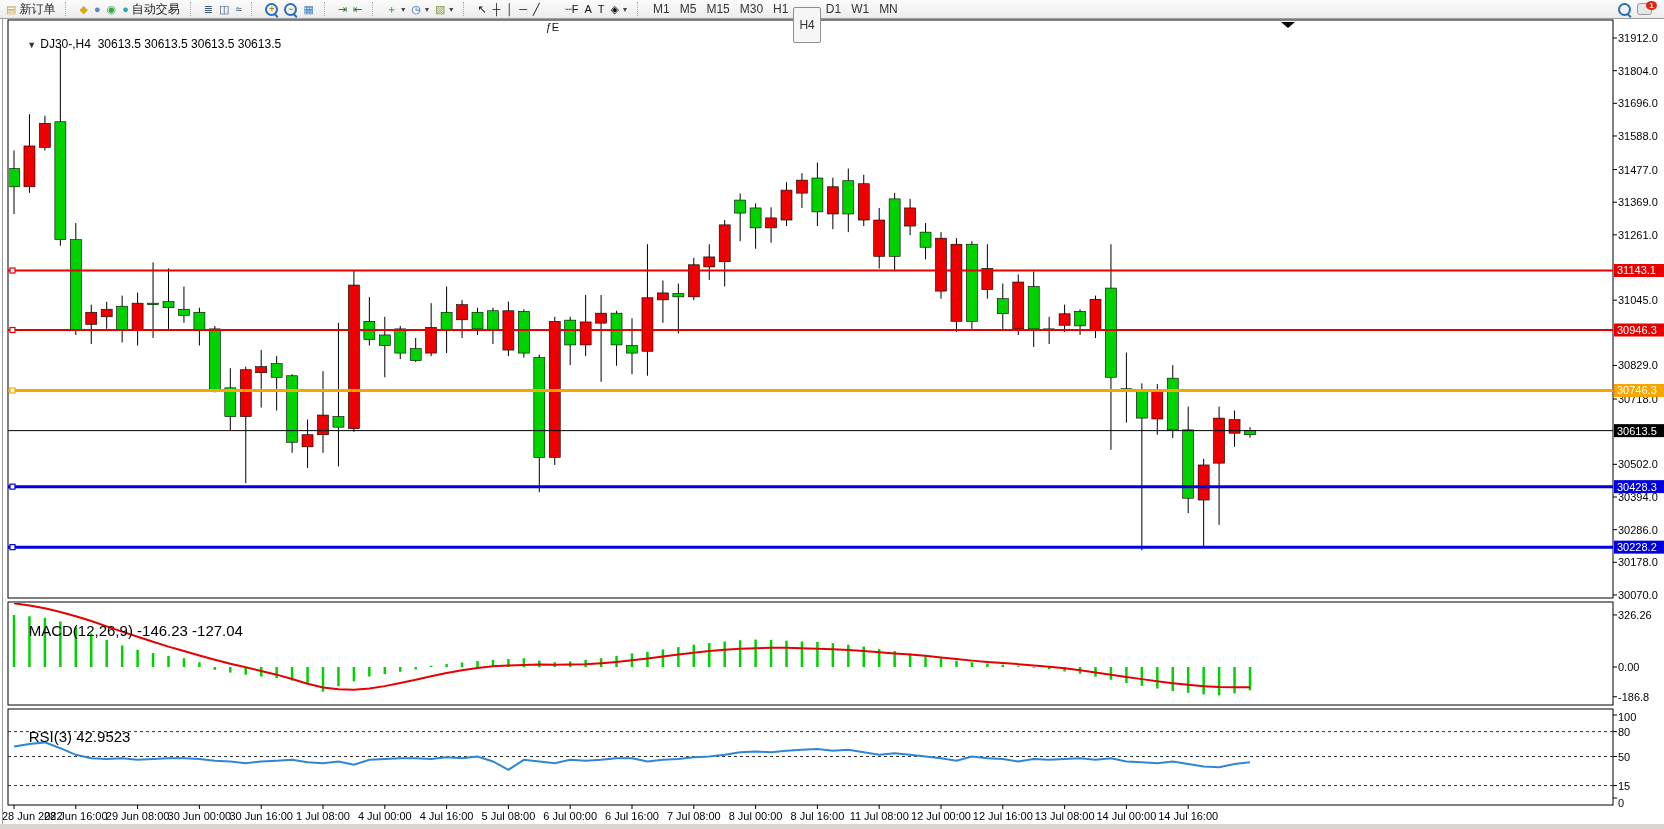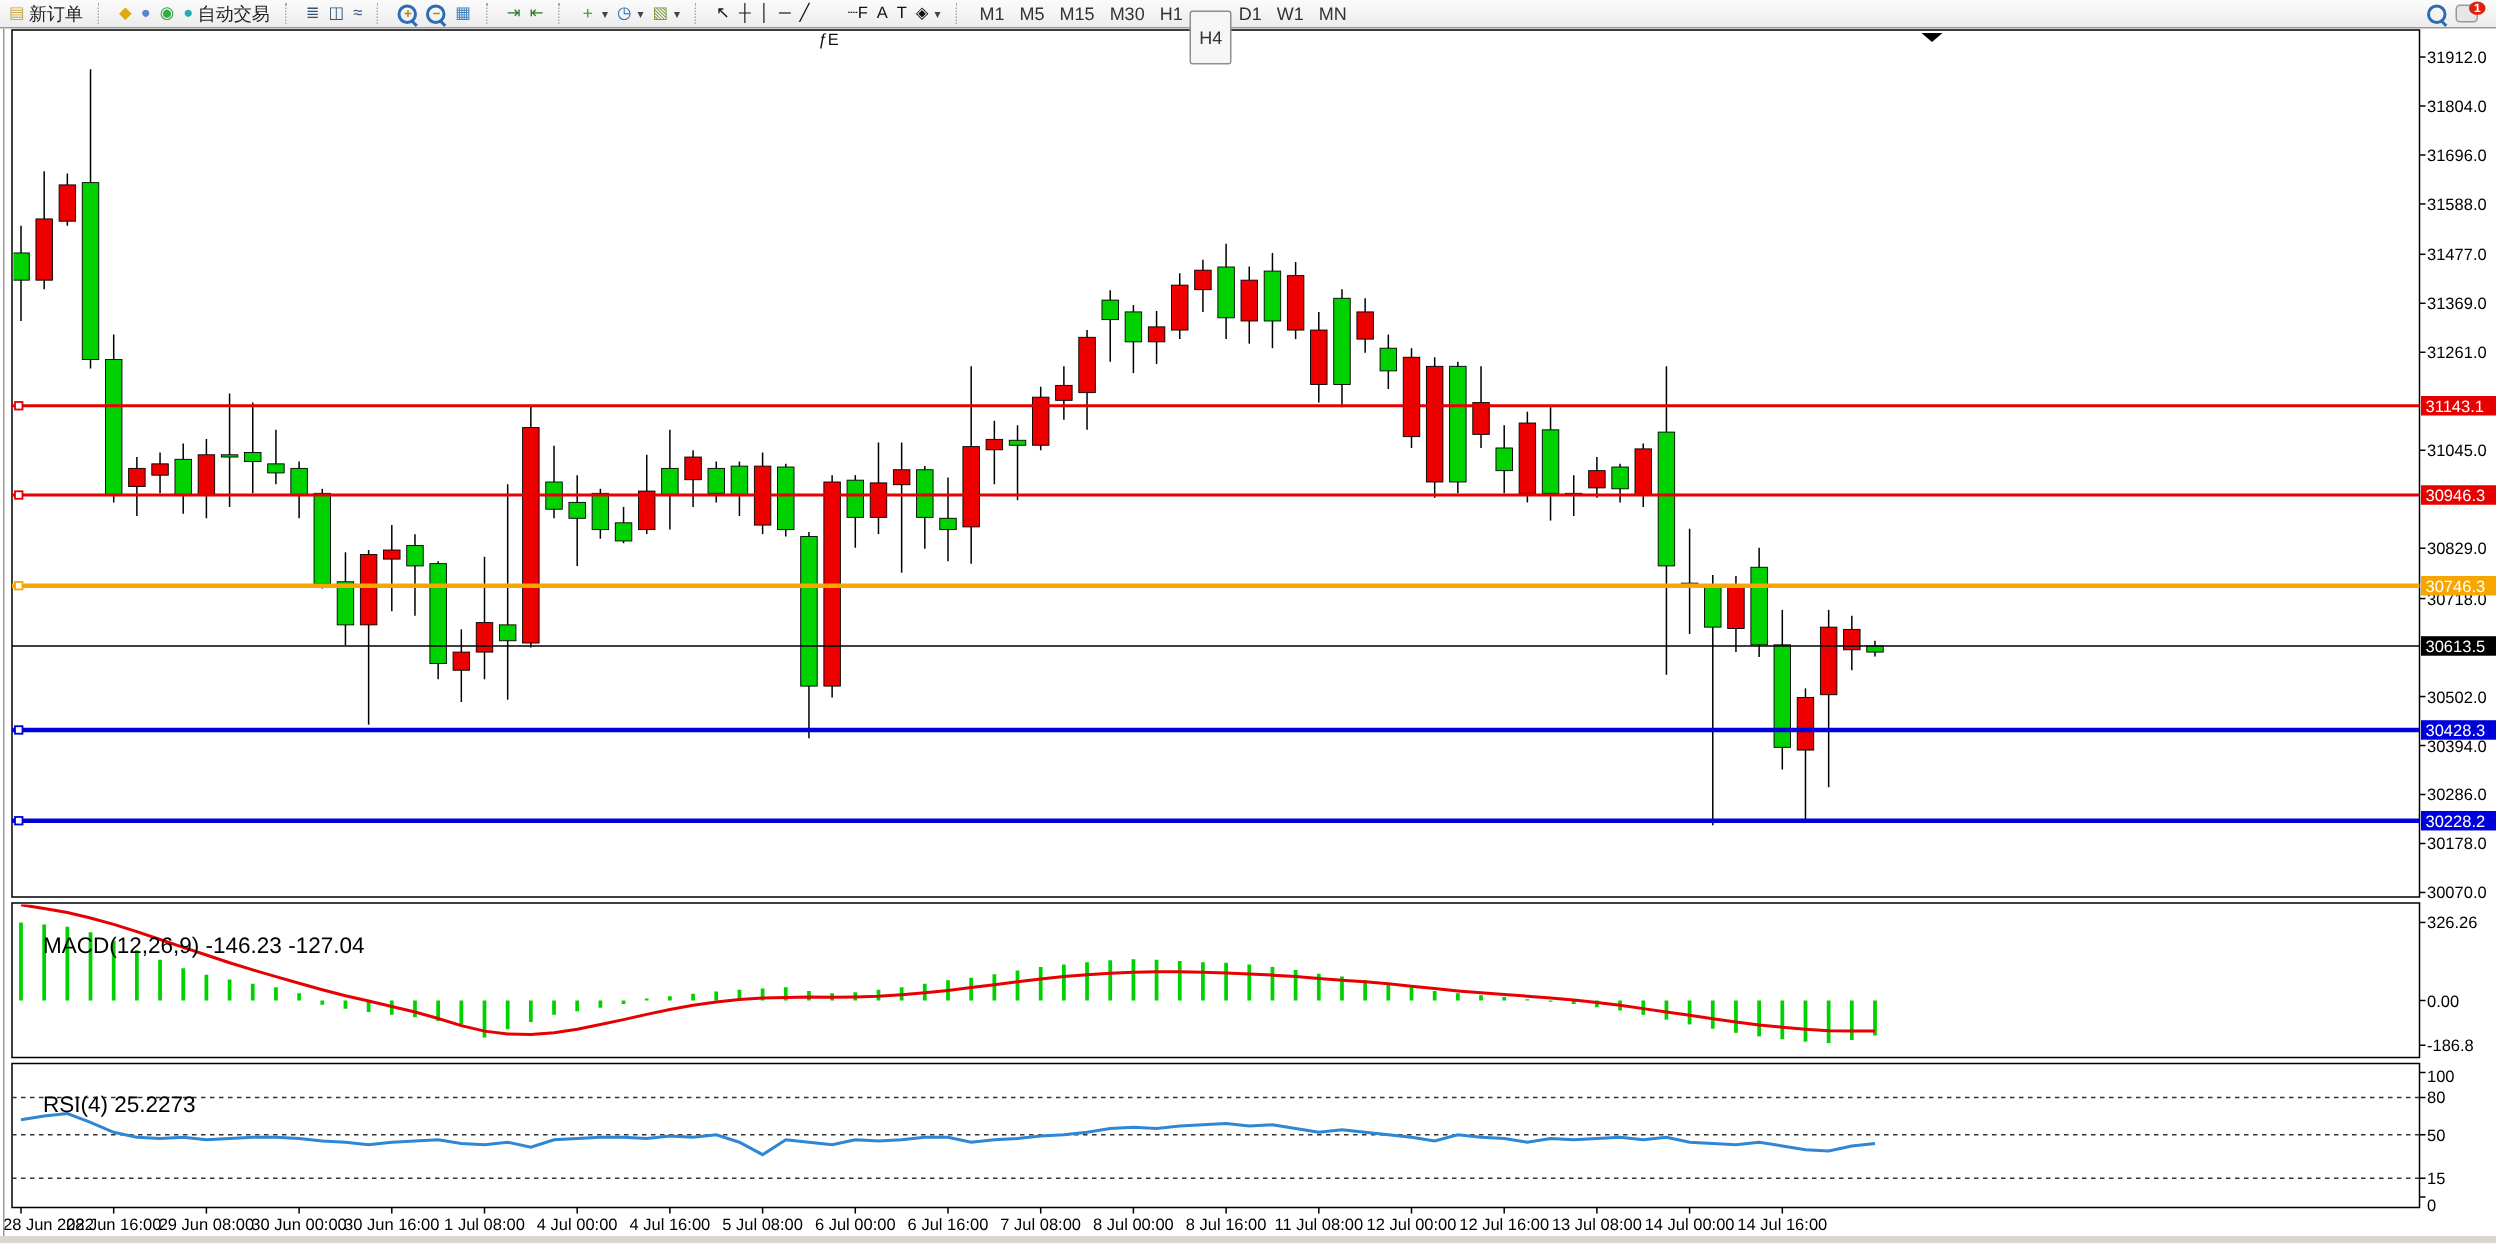--- a/index.html
+++ b/index.html
@@ -740,21 +740,24 @@
         <line x1="1126.3999999999999" y1="805" x2="1126.3999999999999" y2="809" stroke="#000" stroke-width="1"></line>
         <text x="1126.3999999999999" y="820" font-size="11" font-family="Liberation Sans, sans-serif" fill="#000" text-anchor="middle">14 Jul 00:00</text>
         <line x1="1188.2" y1="805" x2="1188.2" y2="809" stroke="#000" stroke-width="1"></line>
         <text x="1188.2" y="820" font-size="11" font-family="Liberation Sans, sans-serif" fill="#000" text-anchor="middle">14 Jul 16:00</text>
       </g>
     </svg>
 
   <div class="left-edge"></div>
   <div class="bottom-strip"></div>
 
+  <div class="ovl" style="left:14px;top:23px;">
+    <span class="tri">▼</span><span>DJ30-,H4</span><span>  </span><span>30613.5 30613.5 30613.5 30613.5</span>
+  </div>
 
   <div class="indlbl" style="left:12px;top:605px;">
     <span>MACD(12,26,9)</span><span> </span><span>-146.23 -127.04</span>
   </div>
 
   <div class="indlbl" style="left:12px;top:711px;">
-    <span>RSI(4)</span><span> </span><span>25.2273</span>
+    <span>RSI(3)</span><span> </span><span>42.9523</span>
   </div>
 </div>
 
 </body></html>

